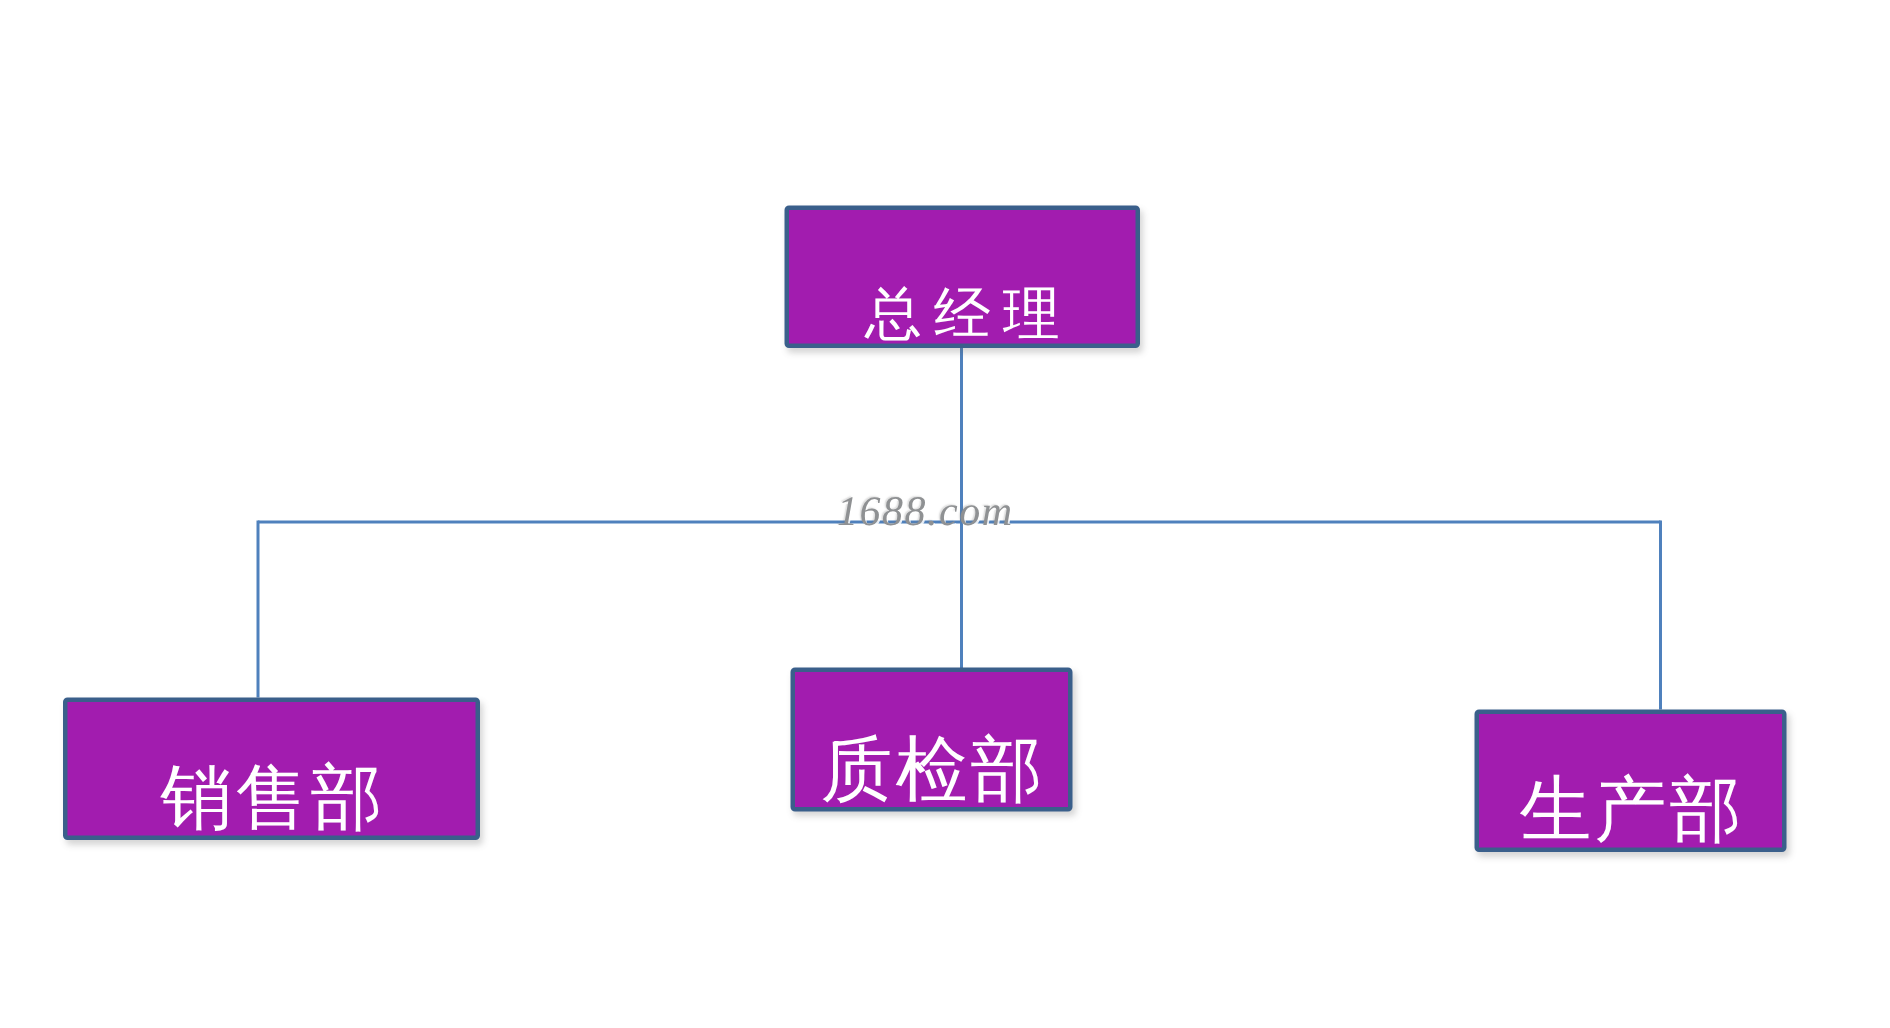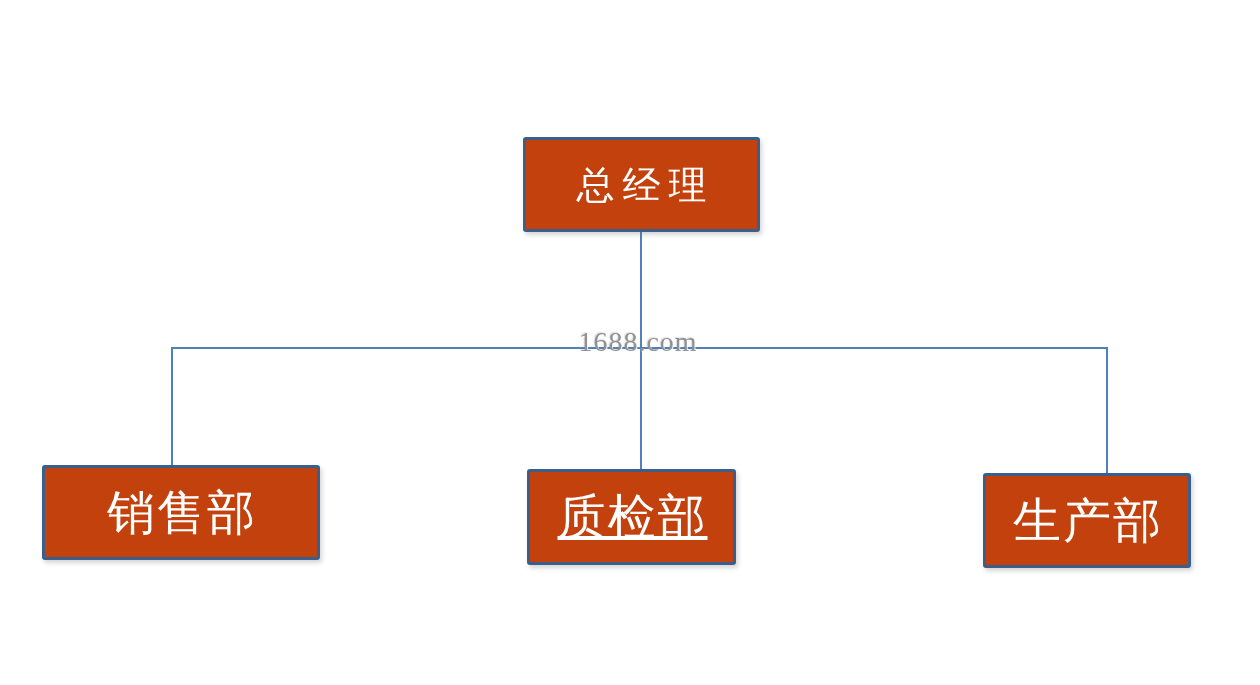--- a/index.html
+++ b/index.html
@@ -18,26 +18,26 @@
   .connectors {
     position: absolute;
     left: 0;
     top: 0;
     width: 1260px;
     height: 685px;
   }
   .node {
     position: absolute;
     box-sizing: border-box;
-    background: #c2410c;
+    background: #a21caf;
     border: 3px solid #3A5F8B;
     border-radius: 3px;
     box-shadow: 2px 3px 4px rgba(90, 90, 90, 0.25);
     display: flex;
-    align-items: center;
+    align-items: flex-end;
     justify-content: center;
     color: #ffffff;
   }
   .node .label {
     white-space: nowrap;
     line-height: 1;
   }
   .node-top {
     left: 523px;
     top: 137px;
@@ -55,37 +55,36 @@
     margin-right: -2px;
   }
   .node-sales {
     left: 42px;
     top: 465px;
     width: 278px;
     height: 95px;
   }
   .node-qc {
     left: 527px;
-    top: 469px;
-    width: 209px;
+    top: 445px;
+    width: 188px;
     height: 96px;
-    text-decoration: underline;
   }
   .node-prod {
     left: 983px;
     top: 473px;
     width: 208px;
     height: 95px;
   }
   .watermark {
     position: absolute;
     left: 558px;
     top: 326px;
     width: 160px;
-    text-align: center;
+    font-style: italic;
     font-size: 28px;
     letter-spacing: 1px;
     color: #8f9193;
     text-shadow: 1px 1px 0 rgba(255,255,255,0.85), -1px -1px 1px rgba(120,120,120,0.25);
     pointer-events: none;
   }
 </style>
 </head>
 <body>
 

